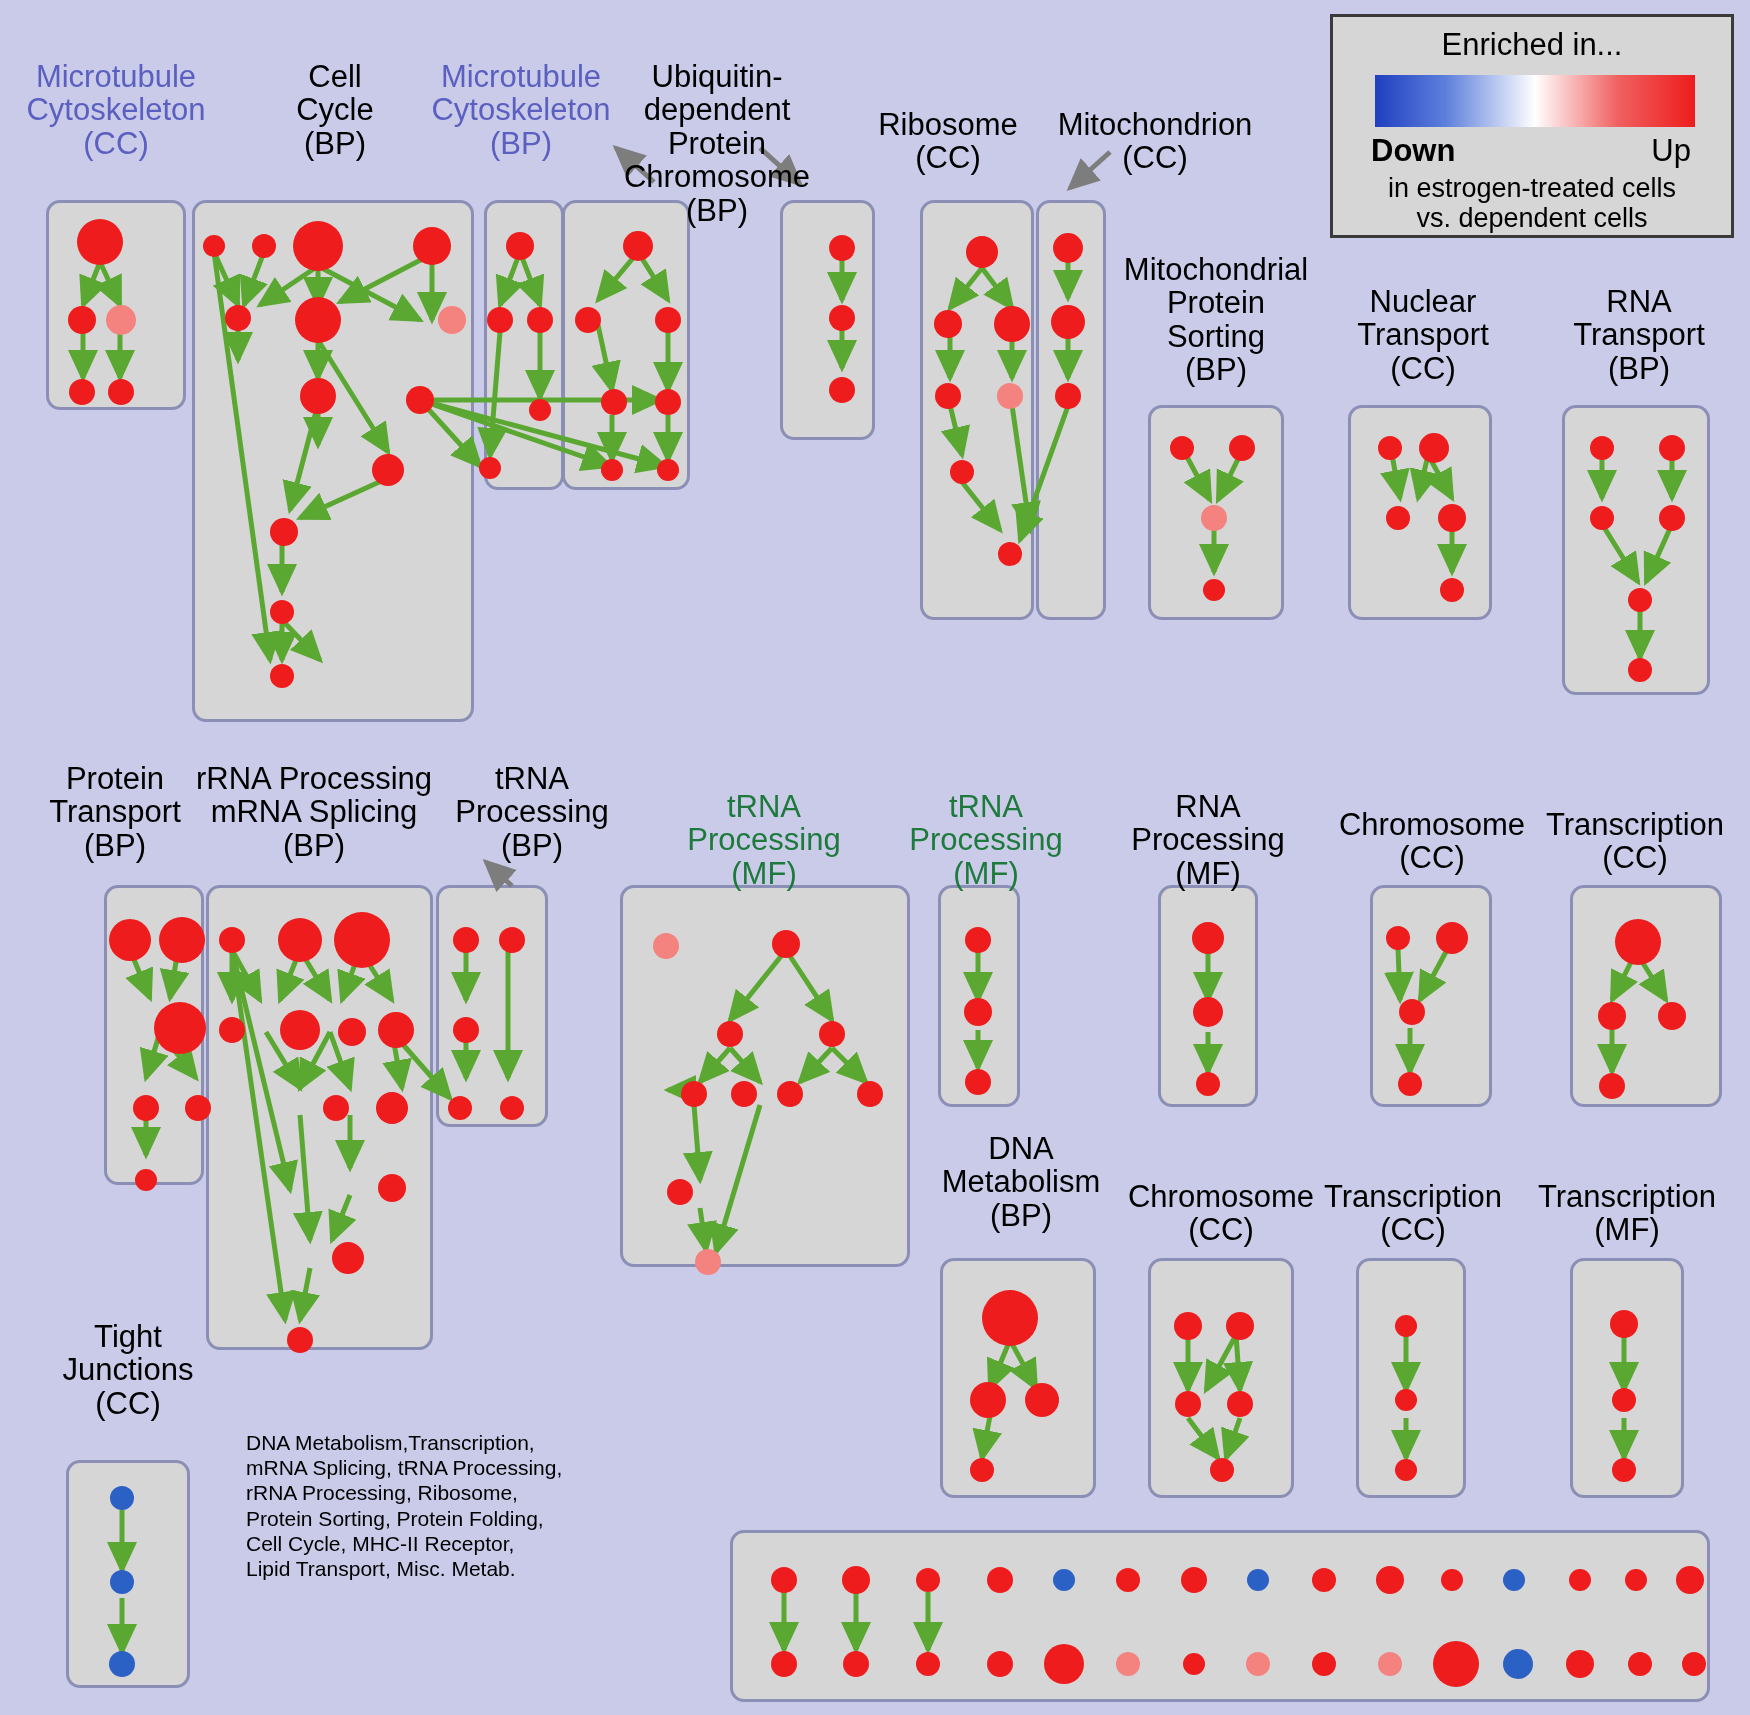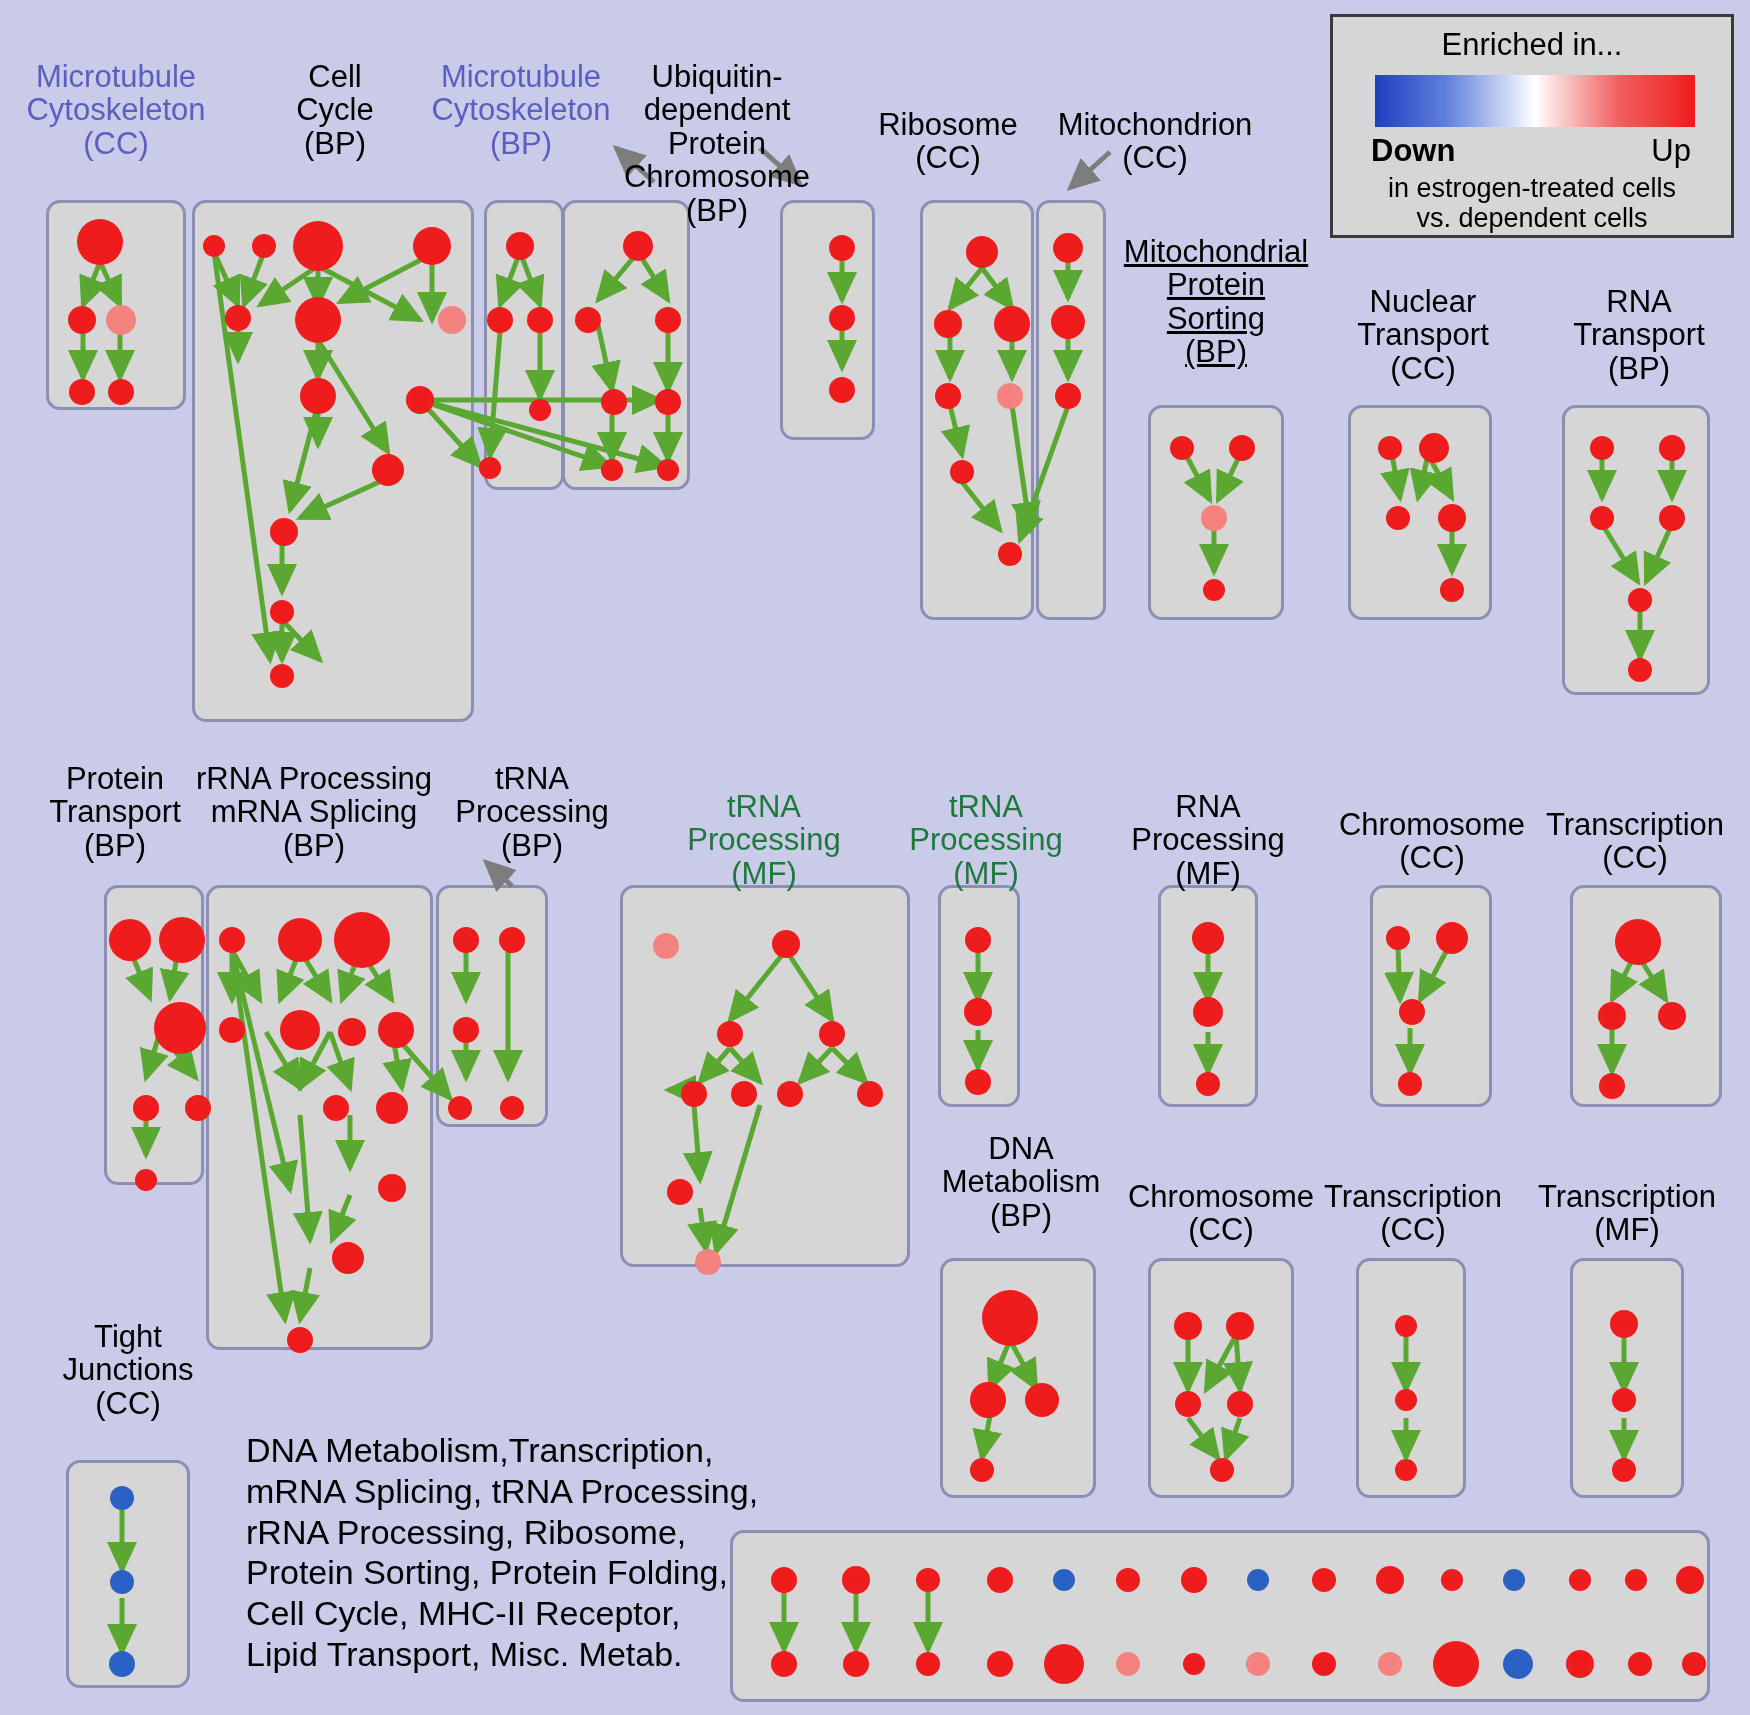--- a/index.html
+++ b/index.html
@@ -62,21 +62,21 @@
   .legend-down{position:absolute;left:38px;top:116px;font-size:31px;font-weight:bold;}
   .legend-up{position:absolute;right:40px;top:116px;font-size:31px;}
   .legend-sub{
     position:absolute;left:0;top:156px;width:100%;
     text-align:center;font-size:27px;line-height:1.12;white-space:pre-line;
   }
 
   
   .textblock{
     position:absolute;
-    font-size:34px;line-height:1.2;color:#000;white-space:pre-line;
+    font-size:21px;line-height:1.2;color:#000;white-space:pre-line;
   }
 </style>
 </head>
 <body>
 
 <div class="canvas">
 
   <div class="box" style="left:46px;  top:200px;  width:140px; height:210px;"></div>
   <div class="box" style="left:192px; top:200px;  width:282px; height:522px;"></div>
   <div class="box" style="left:484px; top:200px;  width:80px;  height:290px;"></div>
@@ -463,21 +463,21 @@
 (BP)</div>
   <div class="label" style="left:622px; top:60px;  width:190px;">Ubiquitin-
 dependent
 Protein
 Chromosome
 (BP)</div>
   <div class="label" style="left:862px; top:108px; width:172px;">Ribosome
 (CC)</div>
   <div class="label" style="left:1044px;top:108px; width:222px;">Mitochondrion
 (CC)</div>
-  <div class="label" style="left:1100px;top:235px; width:232px;text-decoration:underline;">Mitochondrial
+  <div class="label" style="left:1100px;top:253px; width:232px;">Mitochondrial
 Protein
 Sorting
 (BP)</div>
   <div class="label" style="left:1332px;top:285px; width:182px;">Nuclear
 Transport
 (CC)</div>
   <div class="label" style="left:1548px;top:285px; width:182px;">RNA
 Transport
 (BP)</div>
 

